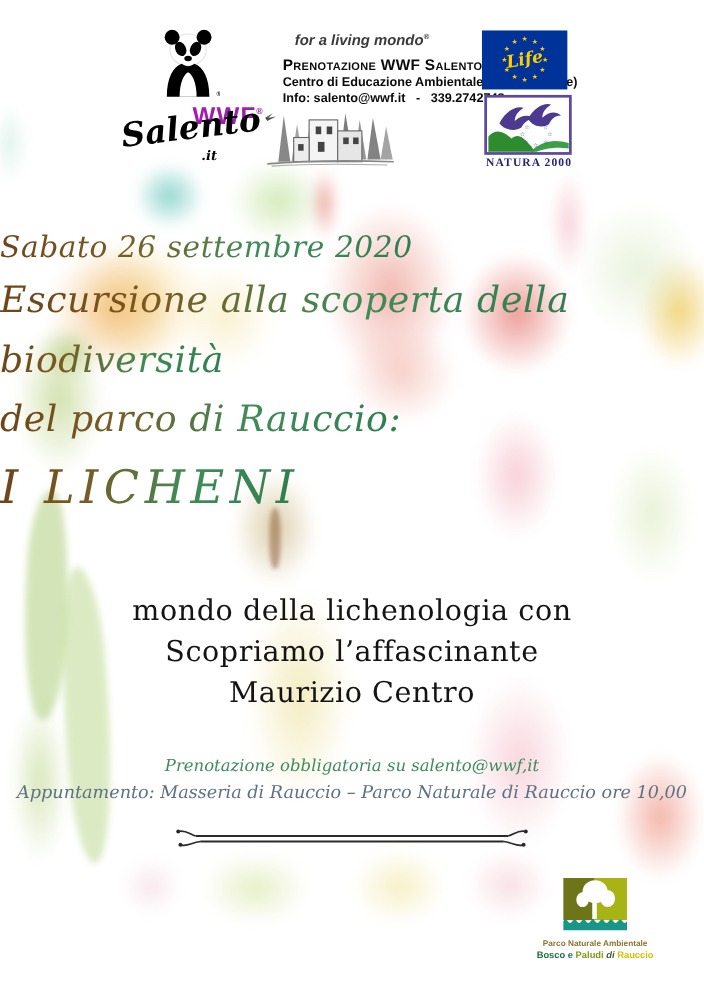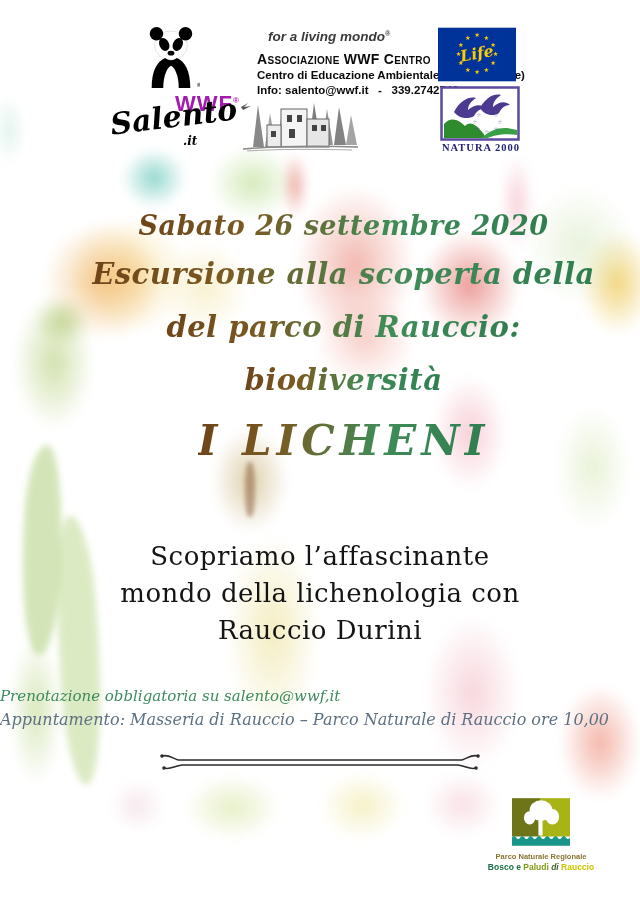--- a/index.html
+++ b/index.html
@@ -49,37 +49,37 @@
   .tagline{left:268px;top:29px;font-style:italic;font-weight:600;font-size:13.5px;color:#3a3a3a;}
   .tagline sup{font-size:7px;}
   .org-name{left:257px;top:51px;font-weight:bold;font-size:14px;font-variant:small-caps;color:#0a0a0a;letter-spacing:.3px;}
   .org-center{left:257px;top:69px;font-weight:bold;font-size:11.5px;color:#0a0a0a;}
   .org-info{left:257px;top:84px;font-weight:bold;font-size:11.5px;color:#0a0a0a;}
   .masseria{left:237px;top:95px;}
   .life-logo{left:438px;top:27px;}
   .natura-logo{left:440px;top:86px;}
 
   
-  .title-block{left:0;right:0;top:206px;text-align:center;font-family:"DejaVu Serif",serif;
-               font-style:italic;font-weight:bold;padding-left:47px;}
+  .title-block{left:0;right:0;top:206px;text-align:left;font-family:"DejaVu Serif",serif;
+               font-style:italic;font-weight:normal;}
   .t-line{line-height:48px;}
   .brush{display:inline-block;background-image:linear-gradient(100deg,#6e4318 0%,#7a5a22 28%,#3f8c58 62%,#2f7d50 100%);
          -webkit-background-clip:text;background-clip:text;color:transparent;letter-spacing:.5px;}
   .t-date .brush{font-size:27px;}
   .t-date{line-height:40px;}
-  .t-main .brush{font-size:29px;}
+  .t-main .brush{font-size:33px;}
   .t-licheni{line-height:56px;margin-top:4px;}
   .t-licheni .brush{font-size:42px;letter-spacing:5px;}
 
   
   .body-block{left:0;right:0;top:538px;text-align:center;font-family:"DejaVu Serif",serif;
               font-size:26px;color:#141414;line-height:37px;letter-spacing:.5px;}
 
   
-  .booking-block{left:0;right:0;top:685px;font-family:"DejaVu Serif",serif;font-style:italic;}
+  .booking-block{left:0;right:0;top:685px;text-align:center;font-family:"DejaVu Serif",serif;font-style:italic;}
   .booking-res{font-size:15px;color:#3e8b5e;line-height:23px;}
   .booking-meet{font-size:16px;color:#5e7184;line-height:24px;}
 
   .divider{left:158px;top:750px;}
 
   
   .collab{left:0;top:822px;width:578px;text-align:center;font-weight:bold;font-size:15px;color:#0a0a0a;letter-spacing:-.2px;}
   .park-logo{left:486px;top:798px;width:110px;text-align:center;}
   .park-line1{font-size:7.5px;font-weight:bold;color:#8a7430;margin-top:2px;}
   .park-line2{font-size:8.5px;font-weight:bold;margin-top:1px;white-space:nowrap;}
@@ -136,21 +136,21 @@
       <path d="M10,64 C10,46 16,36 24,33 C28,36 32,36 36,33 C44,36 50,46 50,64 Z" fill="#000"></path>
       <path d="M22,64 C22,51 26,43 30,41 C34,43 38,51 38,64 Z" fill="#ffffff"></path>
       <text x="56" y="63" font-size="6" fill="#000" font-family="'DejaVu Sans',sans-serif">®</text>
     </svg>
     <div class="wwf-acronym"><span>WWF</span><sup>®</sup></div>
   </div>
   <div class="abs salento-script">Salento</div>
   <div class="abs salento-it">.it</div>
 
   <div class="abs tagline"><span>for a living mondo</span><sup>®</sup></div>
-  <div class="abs org-name">Associazione WWF Centro</div>
+  <div class="abs org-name">Prenotazione WWF Salento</div>
   <div class="abs org-center">Centro di Educazione Ambientale di Rauccio (Le)</div>
   <div class="abs org-info">Info: salento@wwf.it&nbsp;&nbsp;&nbsp;-&nbsp;&nbsp;&nbsp;339.2742742</div>
 
   <div class="abs masseria">
     <svg width="125" height="58" viewBox="0 0 125 58">
       <path d="M4,12 l7,-4 -4,4 7,-1 -8,4 z" fill="#555"></path>
       <polygon points="16,52 21,10 27,52" fill="#7b7b7b" opacity=".9"></polygon>
       <polygon points="28,52 33,18 39,52" fill="#9a9a9a" opacity=".9"></polygon>
       <polygon points="72,50 77,8 84,50" fill="#6e6e6e" opacity=".9"></polygon>
       <polygon points="85,50 90,14 96,50" fill="#8a8a8a" opacity=".9"></polygon>
@@ -209,29 +209,29 @@
         <text x="35" y="38">☆</text>
           <text x="39" y="31">☆</text>
       </g>
       <text x="41" y="65" text-anchor="middle" font-family="'Liberation Serif',serif" font-weight="bold" font-size="10.5" letter-spacing="1" fill="#232377">NATURA 2000</text>
     </svg>
   </div>
 
   <div class="abs title-block">
     <div class="t-line t-date"><span class="brush">Sabato 26 settembre 2020</span></div>
     <div class="t-line t-main"><span class="brush">Escursione alla scoperta della</span></div>
+    <div class="t-line t-main"><span class="brush">biodiversità</span></div>
     <div class="t-line t-main"><span class="brush">del parco di Rauccio:</span></div>
-    <div class="t-line t-main"><span class="brush">biodiversità</span></div>
     <div class="t-line t-licheni"><span class="brush">I LICHENI</span></div>
   </div>
 
   <div class="abs body-block">
+    <div>mondo della lichenologia con</div>
     <div>Scopriamo l’affascinante</div>
-    <div>mondo della lichenologia con</div>
-    <div>Rauccio Durini</div>
+    <div>Maurizio Centro</div>
   </div>
 
   <div class="abs booking-block">
     <div class="booking-res">Prenotazione obbligatoria su salento@wwf,it</div>
     <div class="booking-meet">Appuntamento: Masseria di Rauccio – Parco Naturale di Rauccio ore 10,00</div>
   </div>
 
   <div class="abs divider">
     <svg width="324" height="26" viewBox="0 0 324 26">
       <line x1="20" y1="10" x2="304" y2="10" stroke="#2a2a2a" stroke-width="1.6"></line>
@@ -251,17 +251,17 @@
   <div class="abs park-logo">
     <svg width="58" height="48" viewBox="0 0 56 46">
       <rect x="0" y="0" width="27" height="37" fill="#6e7518"></rect>
       <rect x="27" y="0" width="29" height="37" fill="#a8b315"></rect>
       <rect x="25.5" y="15" width="4" height="21" fill="#ffffff"></rect>
       <ellipse cx="28" cy="12" rx="11" ry="10" fill="#ffffff"></ellipse>
       <ellipse cx="17" cy="19" rx="5.5" ry="6.5" fill="#ffffff"></ellipse>
       <ellipse cx="39" cy="18" rx="6.5" ry="7.5" fill="#ffffff"></ellipse>
       <path d="M0,38 Q2,35 4,38 T8,38 T12,38 T16,38 T20,38 T24,38 T28,38 T32,38 T36,38 T40,38 T44,38 T48,38 T52,38 T56,38 L56,46 L0,46 Z" fill="#1a958a"></path>
     </svg>
-    <div class="park-line1">Parco Naturale Regionale</div>
+    <div class="park-line1">Parco Naturale Ambientale</div>
     <div class="park-line2"><span class="p-a">Bosco e </span><span class="p-b">Paludi</span><span class="p-c"> di </span><span class="p-d">Rauccio</span></div>
   </div>
 
 </div>
 
 </body></html>

